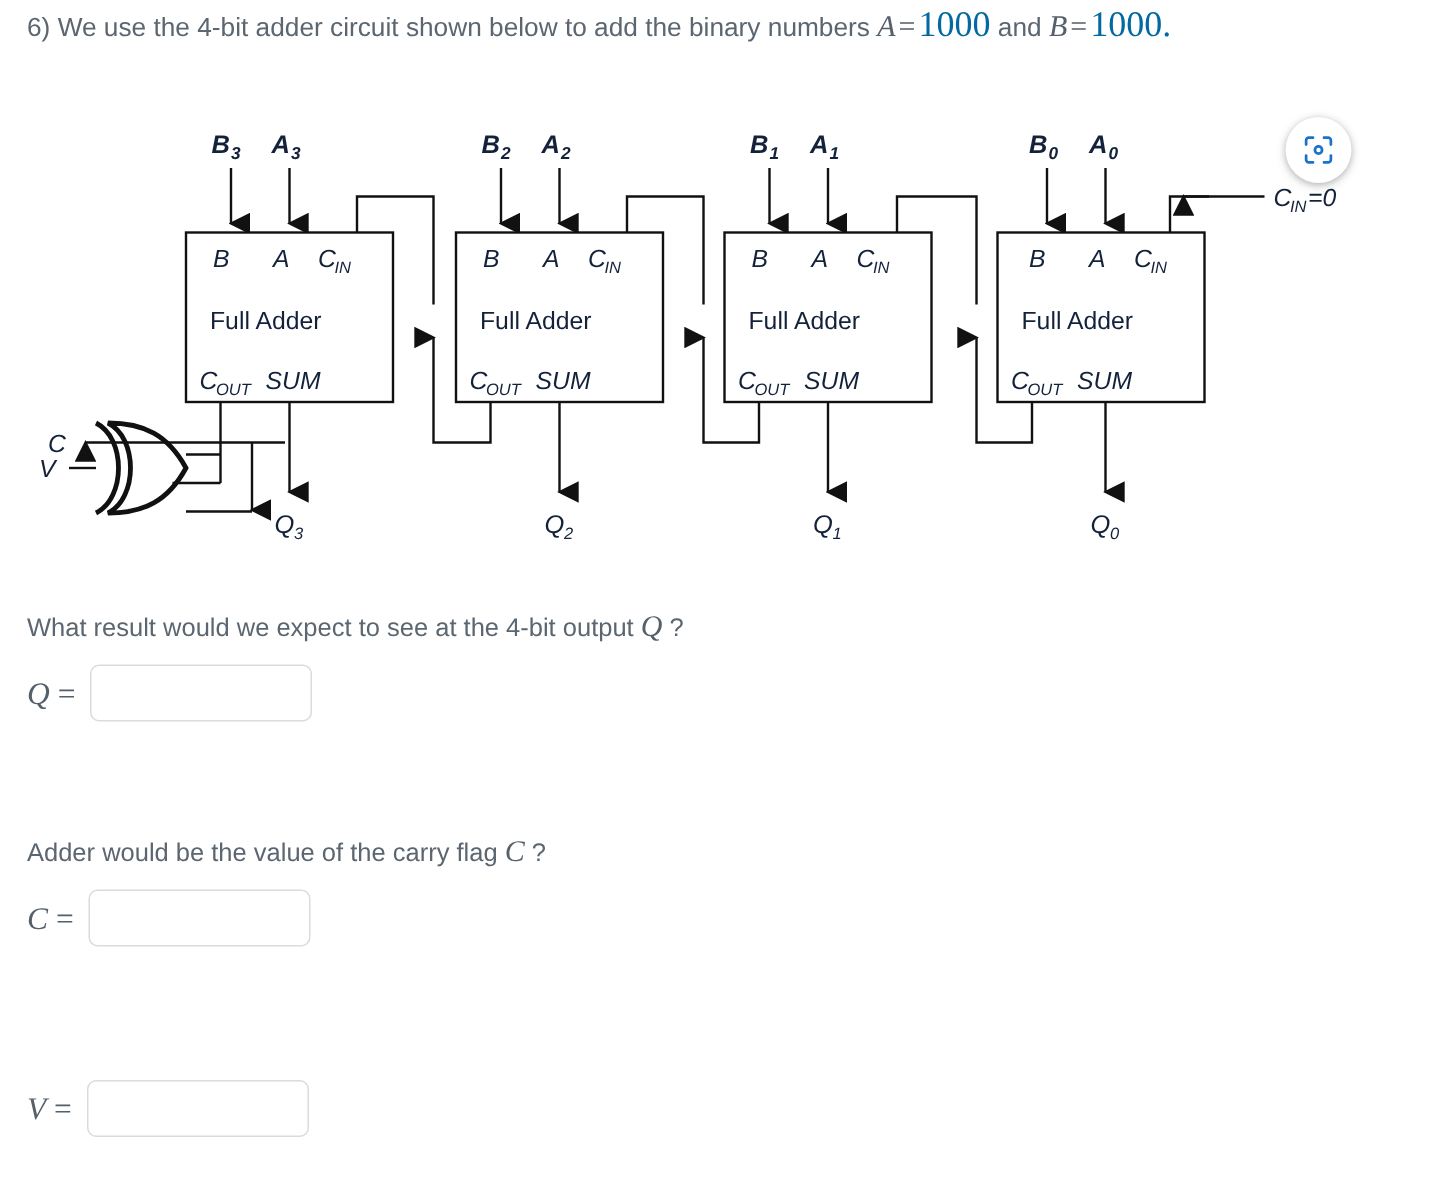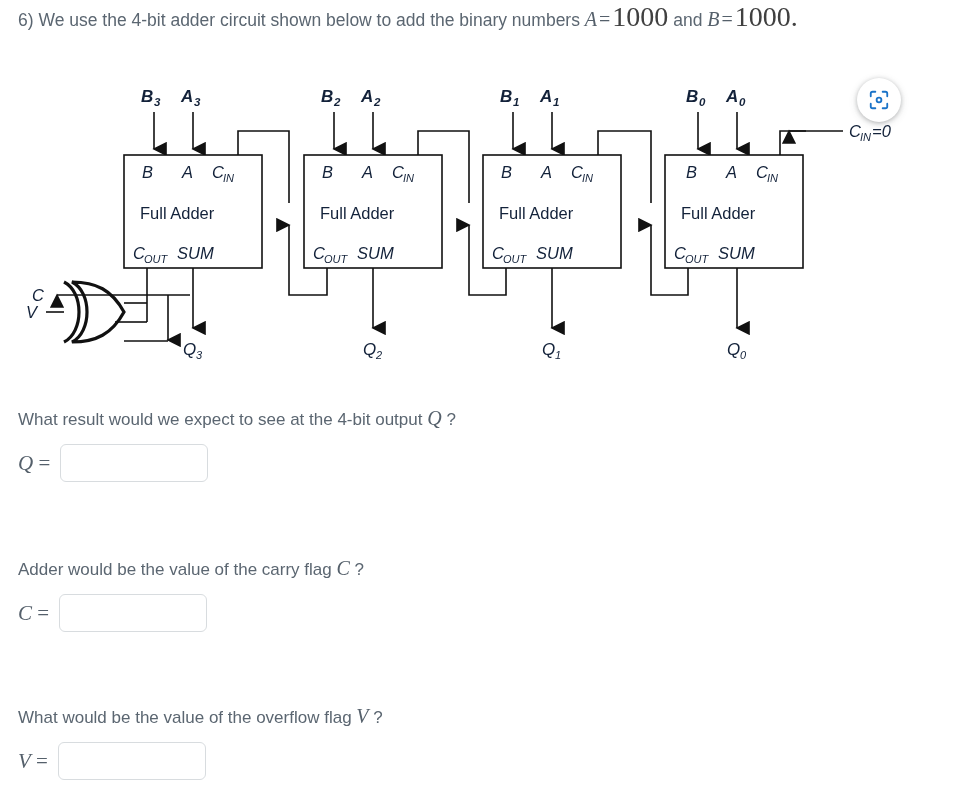--- a/index.html
+++ b/index.html
@@ -33,22 +33,22 @@
   }
   .mathv {
     font-family: "Liberation Serif", serif;
     font-style: italic;
     font-size: 20px;
     color: #55606b;
   }
   .mathn {
     font-family: "Liberation Serif", serif;
     font-style: normal;
-    font-size: 28px;
-    color: #404040;
+    font-size: 24px;
+    color: #0369a1;
     text-align: right;
   }
   .matheq {
     font-family: "Liberation Serif", serif;
     font-style: normal;
     font-size: 20px;
     color: #55606b;
     padding: 0 2px;
   }
 
@@ -313,24 +313,19 @@
       <span class="mathv">C</span>
       <span>?</span>
     </div>
     <div class="answer-row">
       <span class="ans-label"><span class="v">C</span> <span>=</span></span>
       <input class="ans-input" type="text" value="" style="">
     </div>
   </div>
 
   <div class="qblock" style="top:706px;">
-    <div class="qtext">
-      <span>What would be the value of the overflow flag</span>
-      <span class="mathv">V</span>
-      <span>?</span>
-    </div>
     <div class="answer-row">
       <span class="ans-label"><span class="v">V</span> <span>=</span></span>
       <input class="ans-input" type="text" value="" style="">
     </div>
   </div>
 
 </div>
 
 </body></html>

